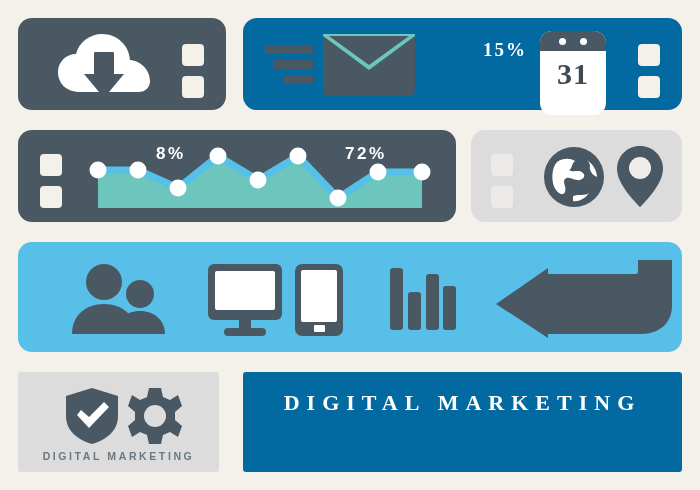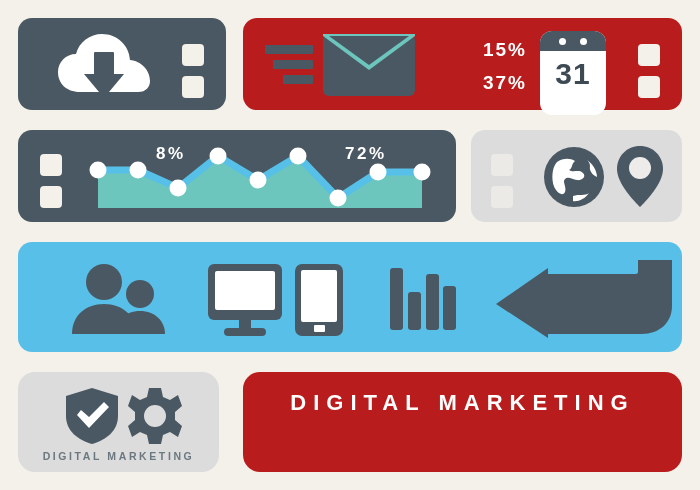--- a/index.html
+++ b/index.html
@@ -6,25 +6,25 @@
   body{
     width:700px;height:490px;
     background:#f4f0ea;
     font-family:"Liberation Sans", sans-serif;
     overflow:hidden;
     position:relative;
   }
   .stage{position:absolute;inset:0;}
   .panel{position:absolute;box-sizing:border-box;}
   .r-lg{border-radius:14px;}
-  .r-md{border-radius:17px;}
+  .r-md{border-radius:3px;}
 
   
   .bg-dark{background:#4a5863;}
-  .bg-teal{background:#b91c1c;}
+  .bg-teal{background:#0369a1;font-family:Liberation Serif, serif;}
   .bg-blue{background:#58c0e8;}
   .bg-gray{background:#dcdcdc;}
   .fill-dark{fill:#4a5863;}
   .fill-white{fill:#ffffff;}
 
   
   .chips{position:absolute;display:flex;flex-direction:column;gap:10px;}
   .chip{width:22px;height:22px;border-radius:4px;background:#f4f0ea;}
   .chip-light{background:#eceae6;}
 
@@ -87,21 +87,20 @@
     </svg>
 
     <svg width="92" height="62" viewBox="0 0 92 62" style="position:absolute;left:80px;top:16px;">
       <rect class="fill-dark" x="0" y="0" width="92" height="62" rx="6"></rect>
       <path d="M0 2 L46 36 L92 2 L92 0 L0 0 Z" fill="#6cc6bd"></path>
       <path class="fill-dark" d="M6 2 L46 31 L86 2 Z"></path>
     </svg>
 
     <div style="position:absolute;left:188px;top:22px;width:96px;text-align:right;">
       <div class="pct" style="margin-bottom:14px;">15%</div>
-      <div class="pct">37%</div>
     </div>
 
     <div class="cal" style="left:297px;top:13px;">
       <div class="cal-head">
         <span class="cal-dot"></span>
         <span class="cal-dot"></span>
       </div>
       <div class="cal-day">31</div>
     </div>
 

